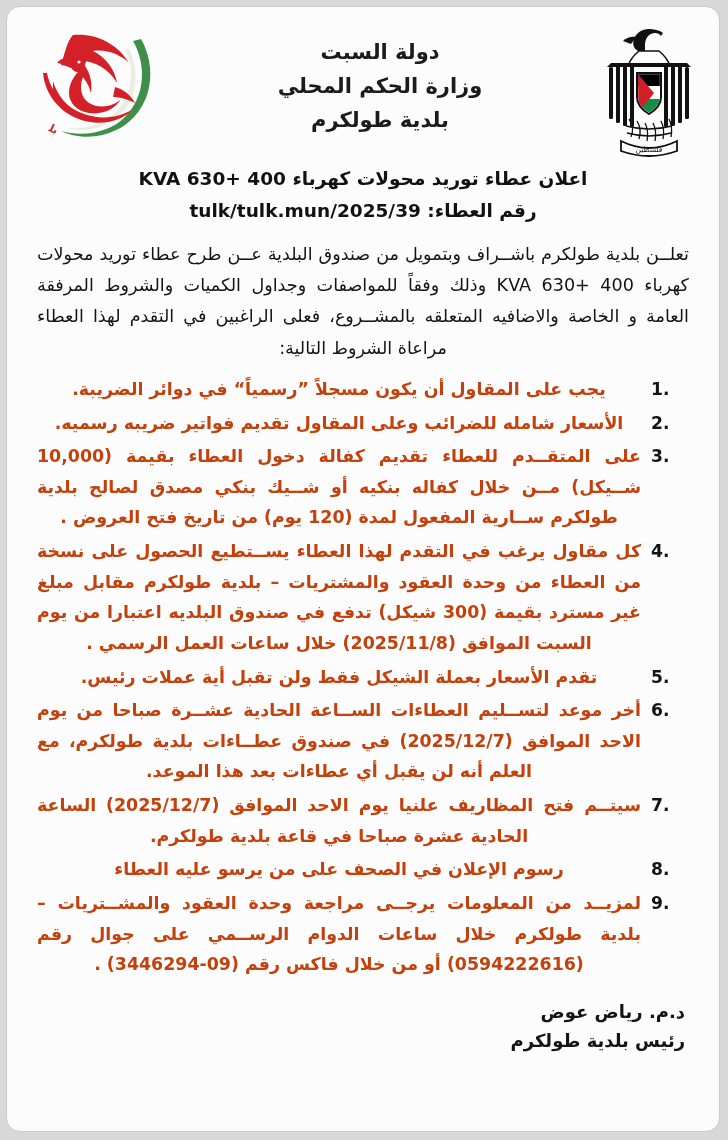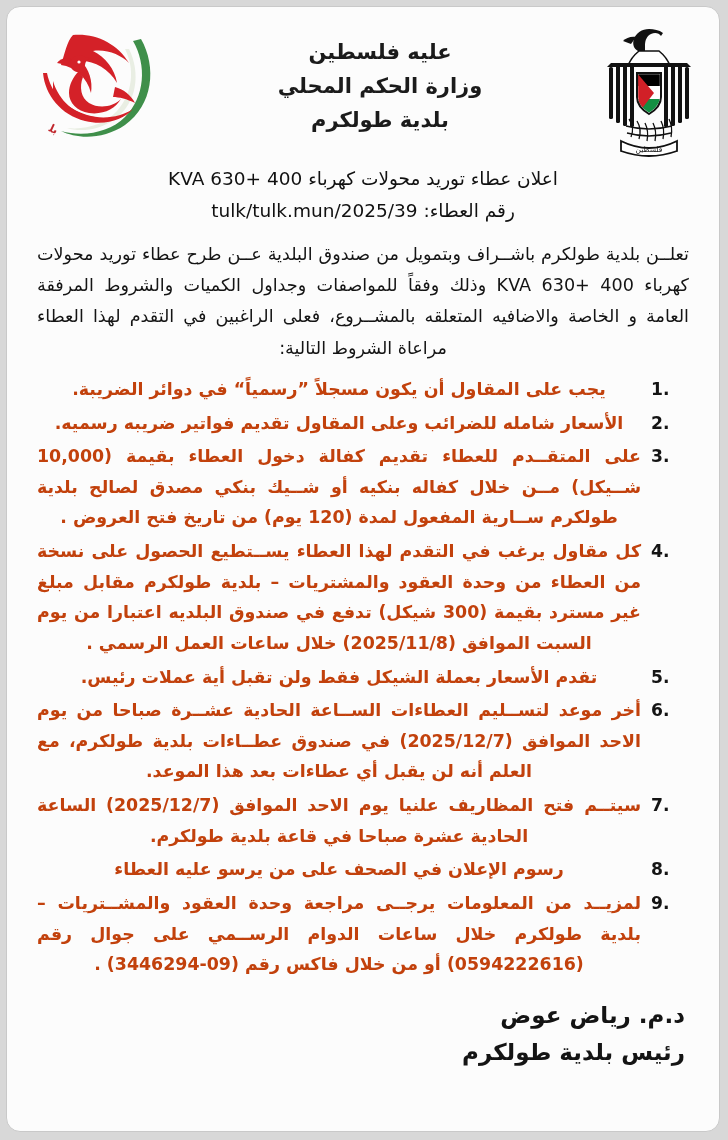--- a/index.html
+++ b/index.html
@@ -66,21 +66,21 @@
   }
 
   
   .tender-title-block {
     direction: rtl;
     text-align: center;
     padding: 6px 26px 0 26px;
   }
   .tender-title-block .title-line {
     font-size: 18.5px;
-    font-weight: normal;
+    font-weight: bold;
     color: #111;
     line-height: 1.72;
     white-space: nowrap;
     text-align: center;
   }
   .tender-no {
     unicode-bidi: plaintext;
   }
   .ltr-inline {
     direction: ltr;
@@ -133,21 +133,21 @@
     text-align: justify;
     text-align-last: center;
     direction: rtl;
   }
 
   
   .signature {
     direction: rtl;
     text-align: right;
     padding: 14px 34px 0 0;
-    font-size: 23px;
+    font-size: 18px;
     font-weight: 600;
     color: #141414;
     line-height: 1.62;
   }
   .signature div { white-space: nowrap; }
 </style>
 </head>
 <body>
 
 <div class="page-card">
@@ -195,21 +195,21 @@
           <path d="M25 103 Q48 109 71 103"></path>
           <path d="M26 110 Q48 116 70 110"></path>
         </g>
 
         <path d="M20 118 Q48 132 76 118 L76 128 Q48 138 20 128 Z" fill="#fff" stroke="#111" stroke-width="1.8"></path>
         <text x="48" y="129" font-size="7.5" text-anchor="middle" fill="#111" font-family="'DejaVu Sans','Liberation Sans',sans-serif">فلسطين</text>
       </svg>
     </div>
 
     <div class="header-titles">
-      <div>عليه فلسطين</div>
+      <div>دولة السبت</div>
       <div>وزارة الحكم المحلي</div>
       <div>بلدية طولكرم</div>
     </div>
 
     <div class="muni-logo">
       <svg viewBox="0 0 130 132" width="130" height="132" aria-hidden="true">
 
         <path d="M112 16 C128 44 124 82 96 102 C74 117 48 116 32 108
                  C54 114 80 110 96 94 C116 74 118 42 104 18 Z" fill="#3f8f4a"></path>
         <path d="M100 26 C112 50 108 80 86 96 C70 108 50 109 38 105

